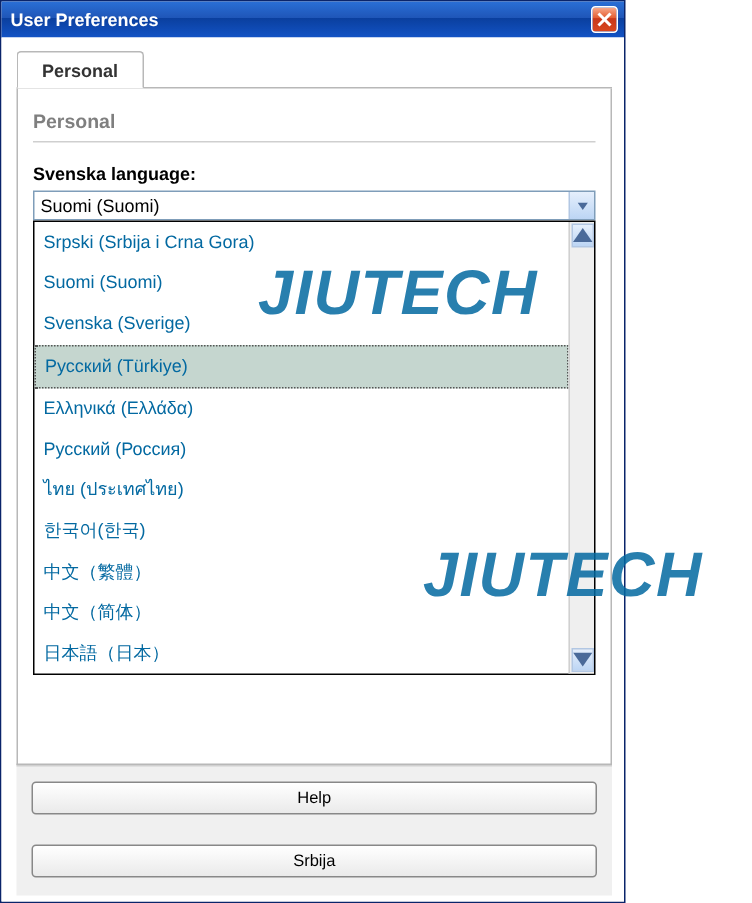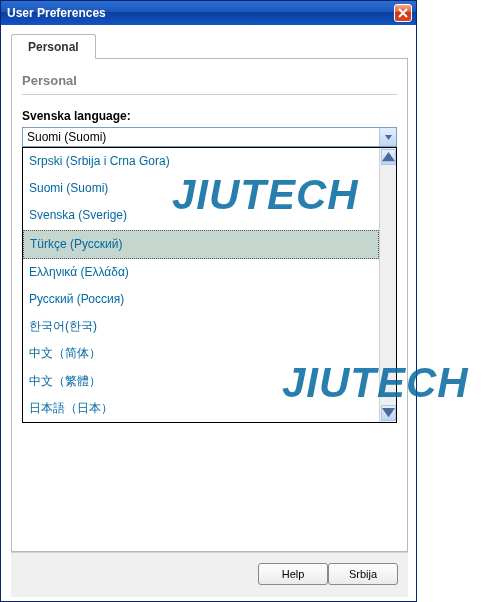--- a/index.html
+++ b/index.html
@@ -177,23 +177,24 @@
     font-style: italic;
   }
   .wm1 { top: 112px; left: 160px; }
   .wm2 { top: 300px; left: 270px; }
 
   
   .footer {
     padding: 10px 10px 12px;
     display: flex;
     justify-content: flex-end;
-    gap: 0;
+    gap: 20px;
     border-top: 1px solid #d0d0d0;
     background: #f0f0f0;
+    flex-direction: column;
   }
   .footer button {
     min-width: 70px;
     height: 22px;
     font-family: Tahoma, Arial, sans-serif;
     font-size: 11px;
     background: linear-gradient(to bottom, #ffffff, #eaeaea);
     border: 1px solid #888;
     border-radius: 3px;
     cursor: pointer;
@@ -237,26 +238,27 @@
             <polygon points="0,0 7,0 3.5,5" fill="#4a6a99"></polygon>
           </svg>
         </div>
       </div>
 
       <div class="dropdown">
         <div class="list">
           <div class="option"><span>Srpski (Srbija i Crna Gora)</span></div>
           <div class="option"><span>Suomi (Suomi)</span></div>
           <div class="option"><span>Svenska (Sverige)</span></div>
-          <div class="option highlight"><span>Türkçe (Русский)</span></div>
+          <div class="option highlight"><span>Русский (Türkiye)</span></div>
           <div class="option"><span>Ελληνικά (Ελλάδα)</span></div>
           <div class="option"><span>Русский (Россия)</span></div>
+          <div class="option"><span>ไทย (ประเทศไทย)</span></div>
           <div class="option"><span>한국어(한국)</span></div>
+          <div class="option"><span>中文（繁體）</span></div>
           <div class="option"><span>中文（简体）</span></div>
-          <div class="option"><span>中文（繁體）</span></div>
           <div class="option"><span>日本語（日本）</span></div>
         </div>
         <div class="vscroll">
           <div class="scroll-btn">
             <svg viewBox="0 0 7 5">
               <polygon points="3.5,0 7,5 0,5" fill="#4a6a99"></polygon>
             </svg>
           </div>
           <div class="scroll-btn">
             <svg viewBox="0 0 7 5">

